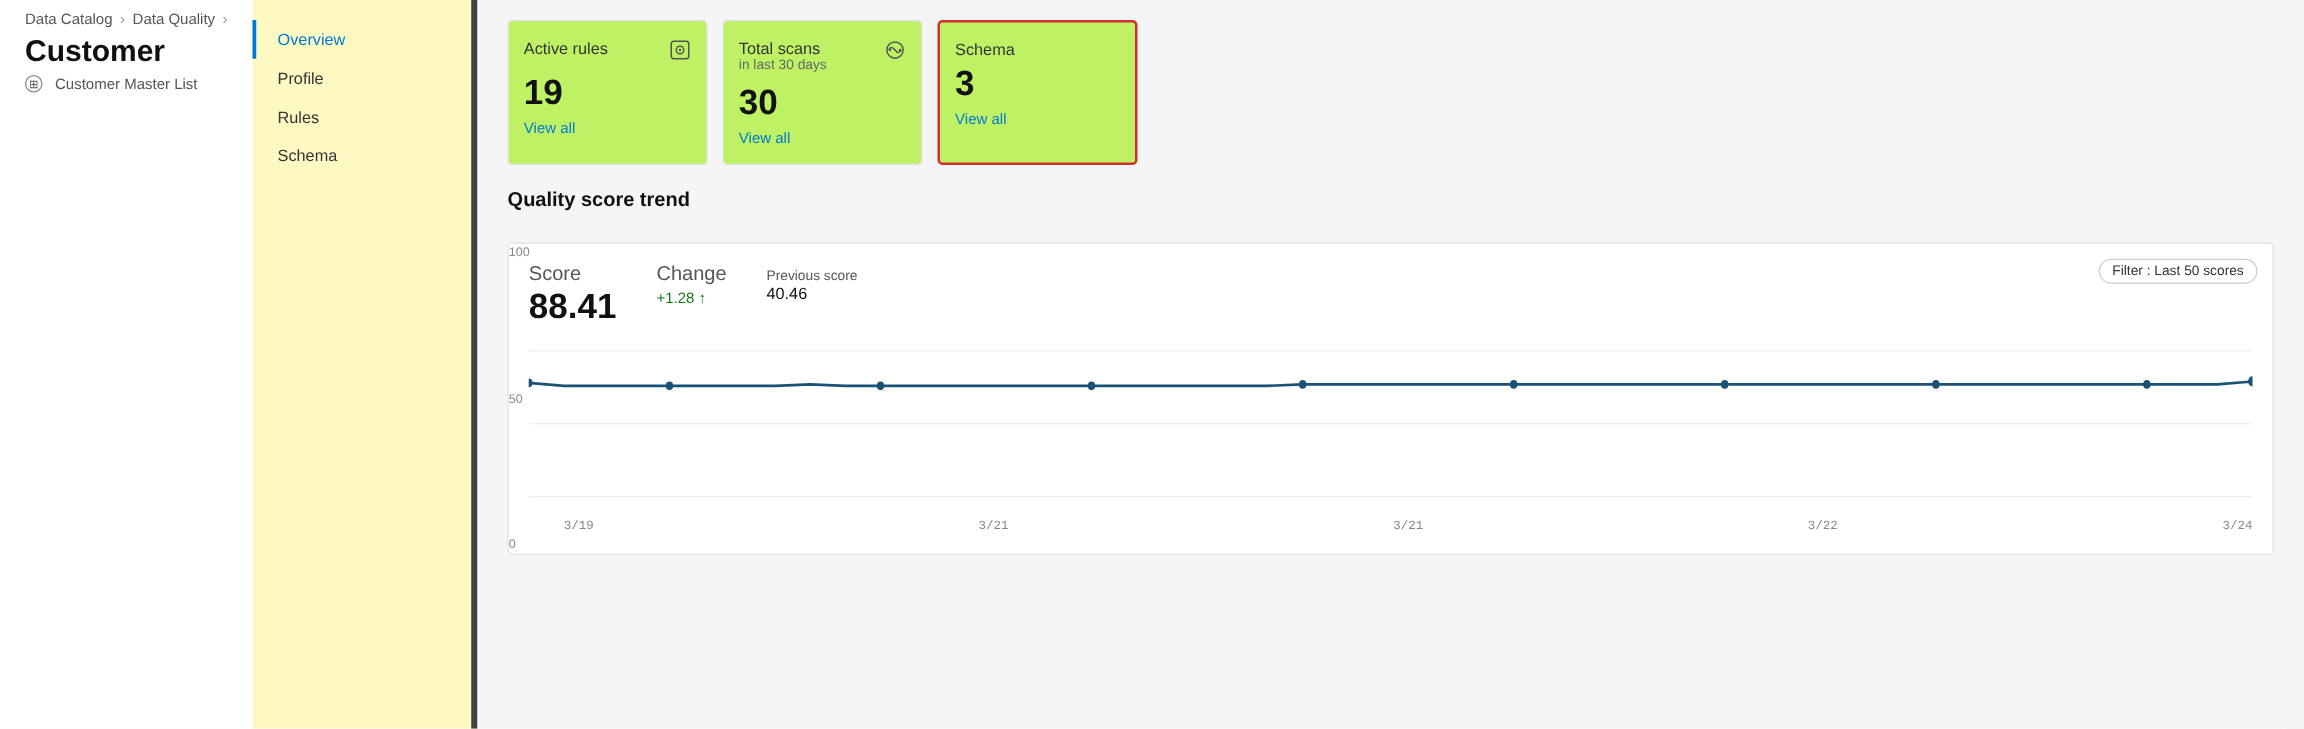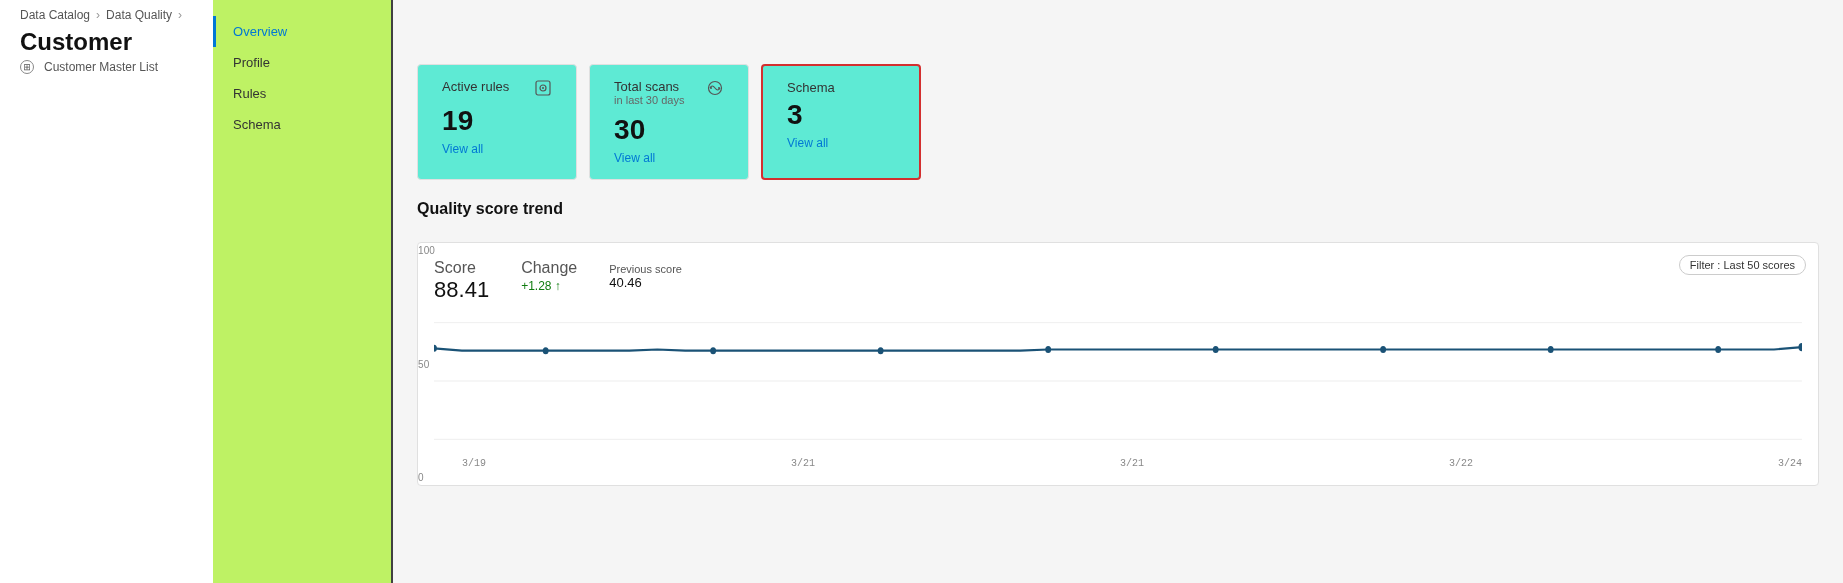--- a/index.html
+++ b/index.html
@@ -48,24 +48,23 @@
       border-top: 1px solid #e0e0e0;
       margin: 0 0 0 0;
     }
     .main-layout {
       display: flex;
       flex: 1;
     }
     .sidebar {
       width: 180px;
       padding: 16px 0;
-      background: #bef264;
-      border-right: 2px solid #404040;
+      background: #fef9c3;
+      border-right: 5px solid #404040;
       flex-shrink: 0;
-      margin-left: 11px;
     }
     .sidebar-item {
       padding: 8px 20px;
       cursor: pointer;
       font-size: 13px;
       color: #333;
       display: flex;
       align-items: center;
     }
     .sidebar-item.active {
@@ -79,27 +78,26 @@
       padding: 16px 24px;
       background: #f5f5f5;
       overflow: auto;
     }
     .cards-row {
       display: flex;
       gap: 12px;
       margin-bottom: 20px;
     }
     .card {
-      background: #5eead4;
+      background: #bef264;
       border: 1px solid #e0e0e0;
       border-radius: 4px;
-      padding: 14px 24px;
+      padding: 14px 12px;
       min-width: 160px;
       position: relative;
-      margin-top: 48px;
     }
     .card.highlighted {
       border: 2px solid #d32f2f;
     }
     .card-header {
       display: flex;
       justify-content: space-between;
       align-items: flex-start;
       margin-bottom: 2px;
     }
@@ -140,22 +138,22 @@
       border: 1px solid #e0e0e0;
       border-radius: 4px;
       padding: 16px;
       position: relative;
     }
     .chart-score-label {
       font-size: 16px;
       color: #555;
     }
     .chart-score-value {
-      font-size: 22px;
-      font-weight: 400;
+      font-size: 28px;
+      font-weight: 700;
       color: #111;
     }
     .chart-change {
       font-size: 12px;
       color: #107c10;
       margin-top: 2px;
     }
     .chart-prev-label {
       font-size: 11px;
       color: #555;

